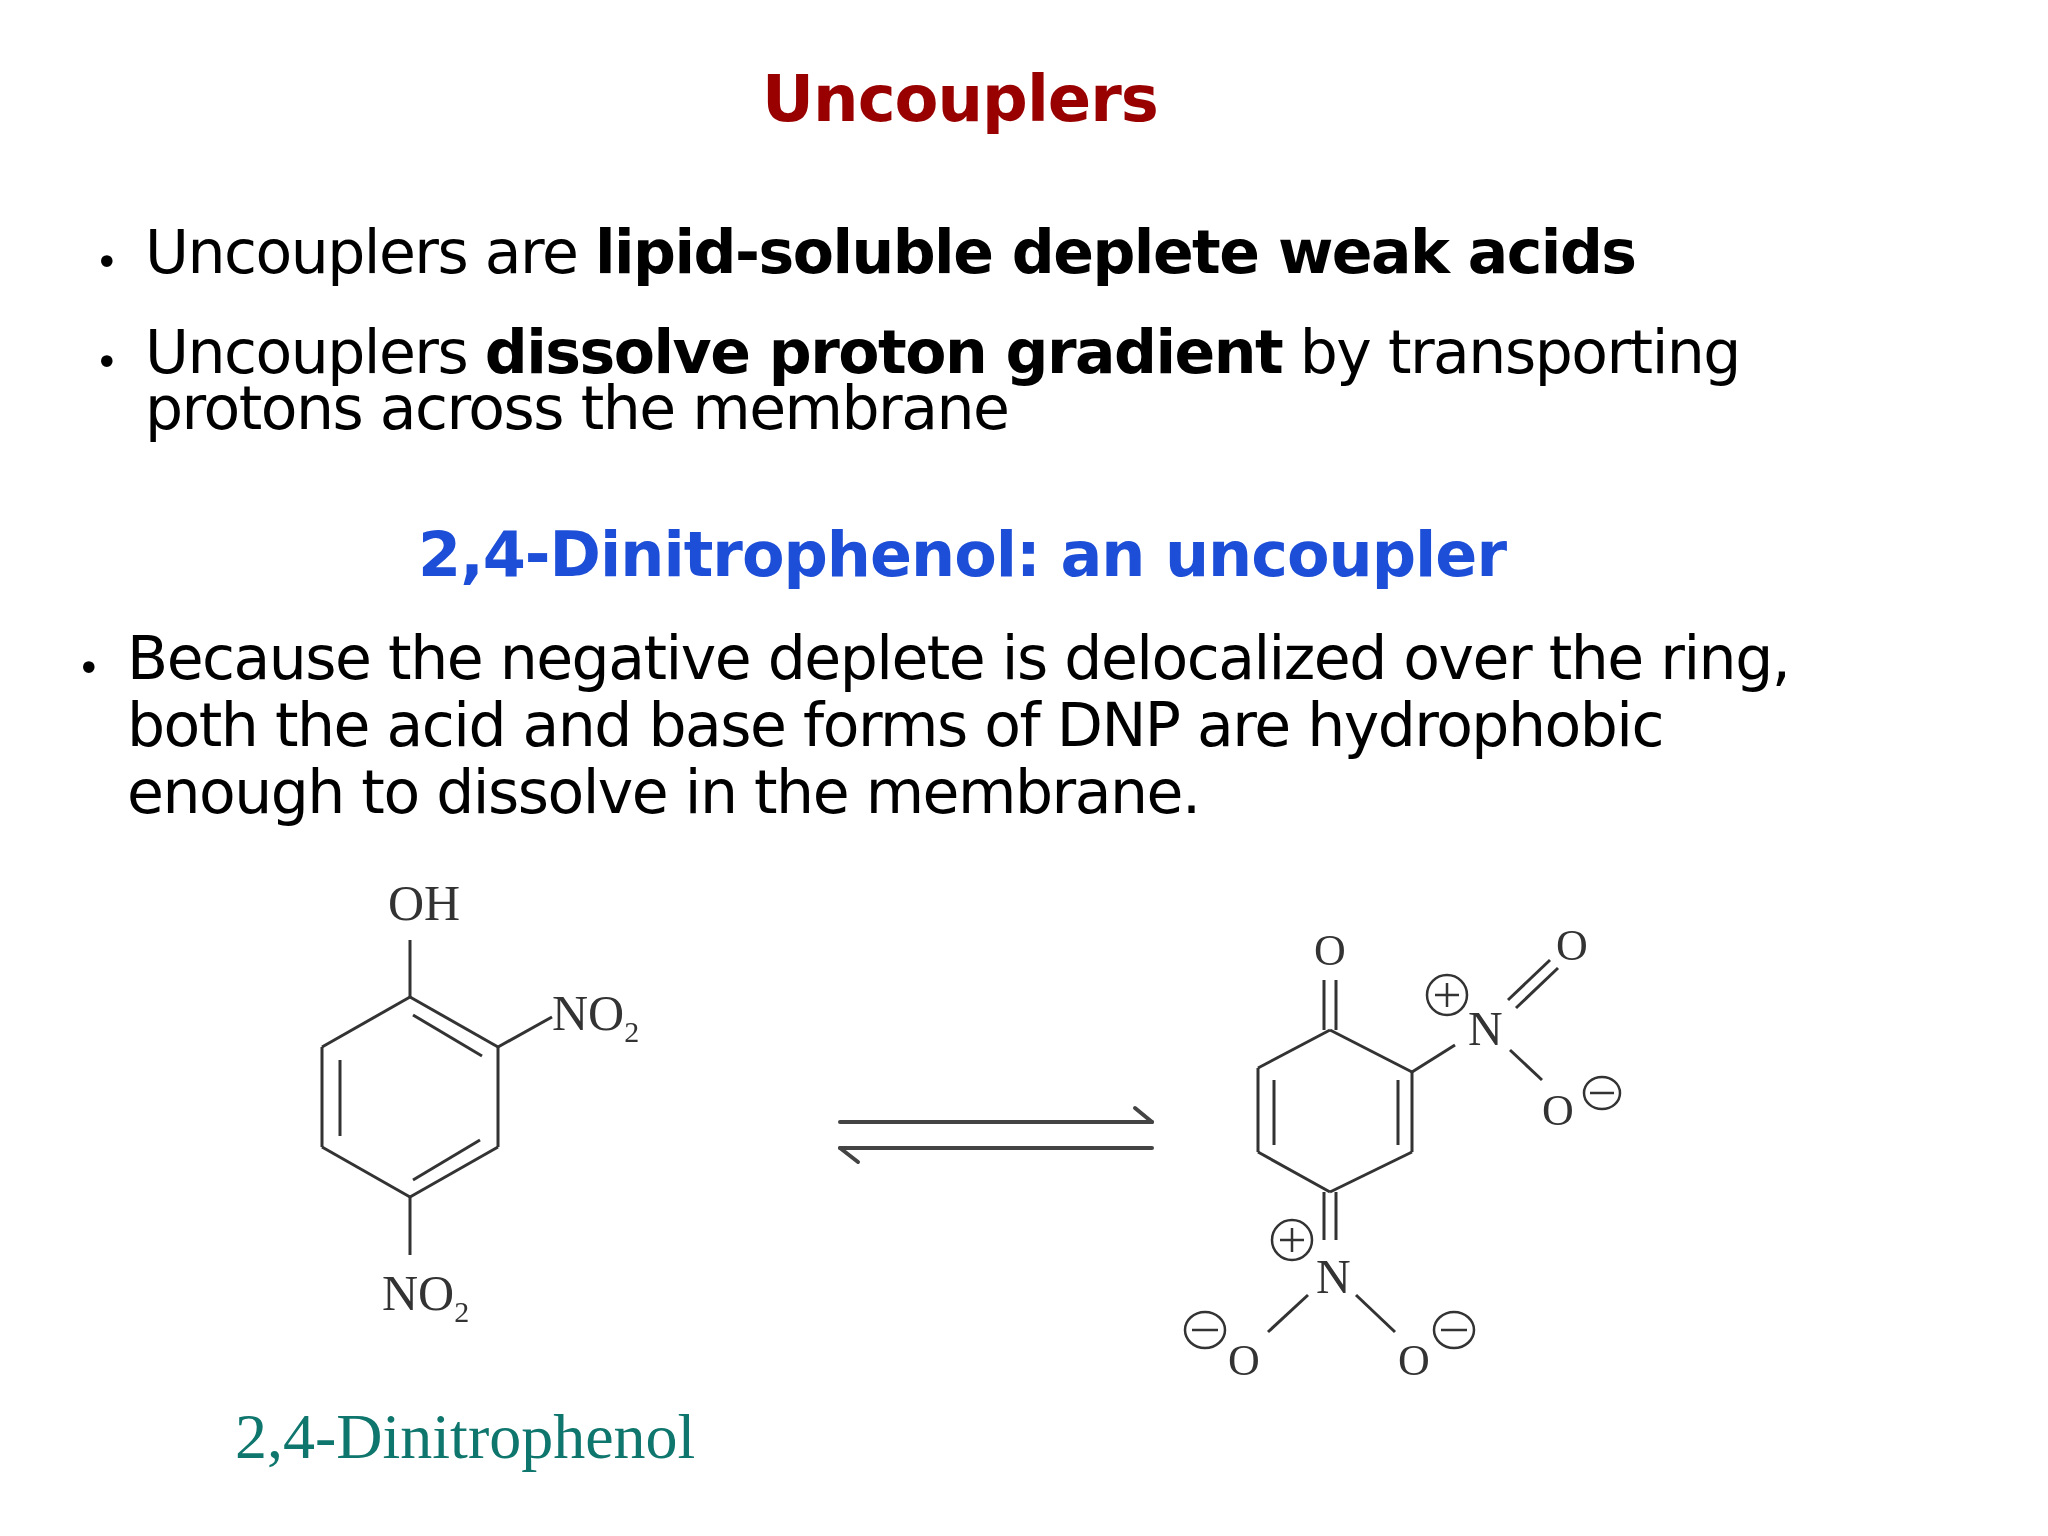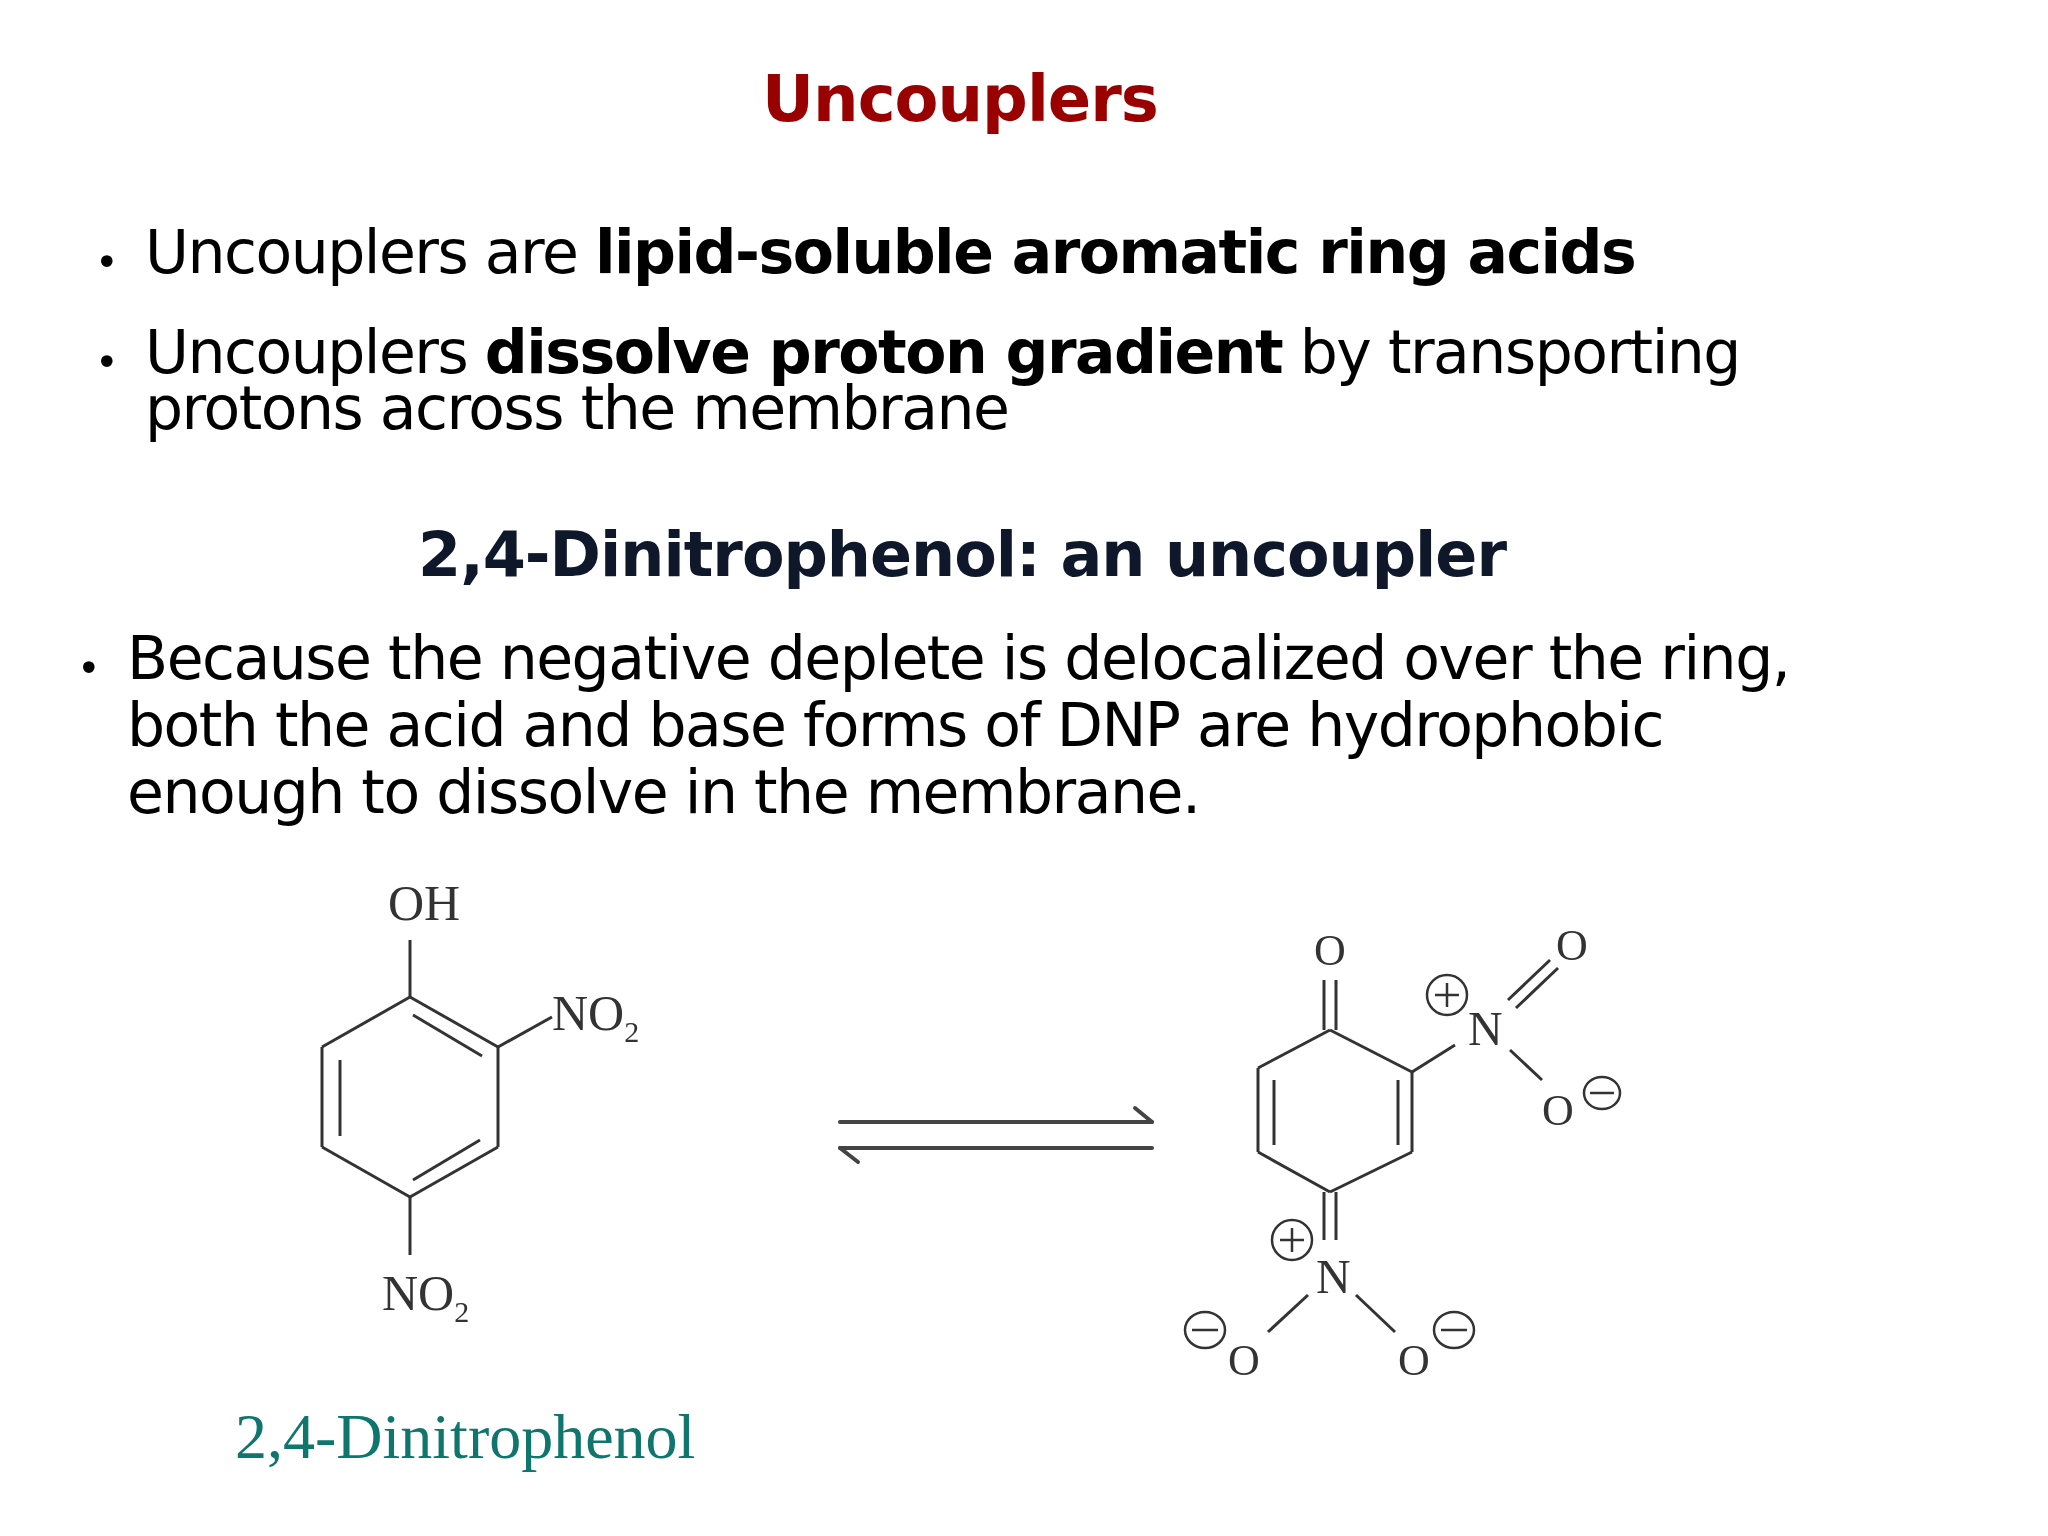--- a/index.html
+++ b/index.html
@@ -16,30 +16,30 @@
   .caption { position:absolute; left:235px; top:1400px; font-family:"Liberation Serif", serif;
              font-size:64px; color:#0f766e; white-space:nowrap; }
 </style>
 </head>
 <body>
 
 <div class="title" style="color:#990000;">Uncouplers</div>
 
 <div class="bullet" style="left:145px; top:222px;">
   <span class="dot" style="top:10px;">•</span>
-  <span>Uncouplers are </span><b>lipid-soluble aromatic ring acids</b>
+  <span>Uncouplers are </span><b>lipid-soluble deplete weak acids</b>
 </div>
 
 <div class="bullet" style="left:145px; top:322px;">
   <span class="dot" style="top:10px;">•</span>
   <span>Uncouplers </span><b>dissolve proton gradient</b><span> by transporting</span>
 </div>
 <div class="bullet" style="left:145px; top:378px;text-align:right;">protons across the membrane</div>
 
-<div class="subtitle" style="color:#0f172a;">2,4-Dinitrophenol: an uncoupler</div>
+<div class="subtitle" style="color:#1d4ed8;">2,4-Dinitrophenol: an uncoupler</div>
 
 <div class="bullet" style="left:127px; top:628px;">
   <span class="dot" style="top:10px;">•</span>
   <span>Because the negative deplete is delocalized over the ring,</span>
 </div>
 <div class="bullet" style="left:127px; top:695px;text-align:right;">both the acid and base forms of DNP are hydrophobic</div>
 <div class="bullet" style="left:127px; top:762px;text-align:center;">enough to dissolve in the membrane.</div>
 
 <svg class="fig" style="left:230px; top:870px;" width="520" height="520" viewBox="0 0 520 520">
   <g stroke="#333" stroke-width="3" fill="none">

